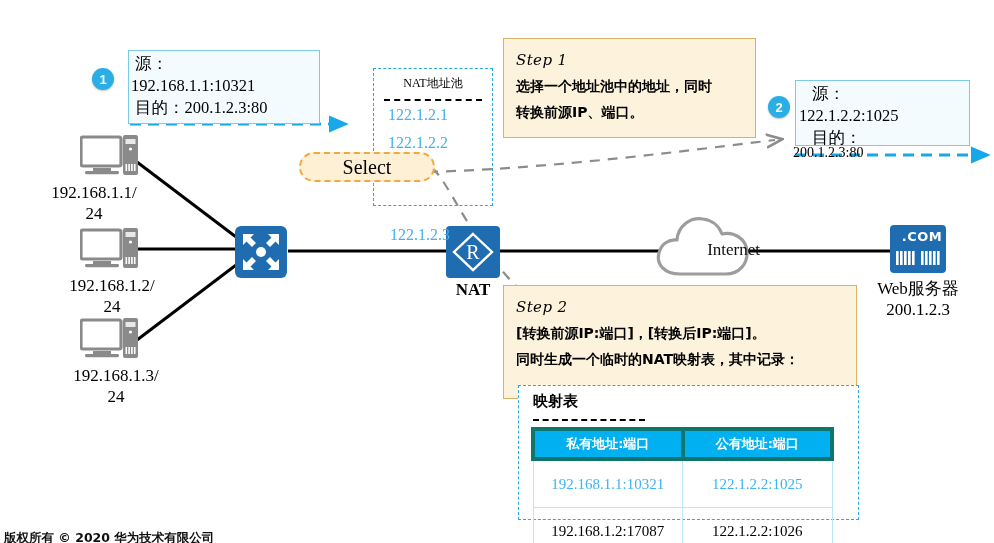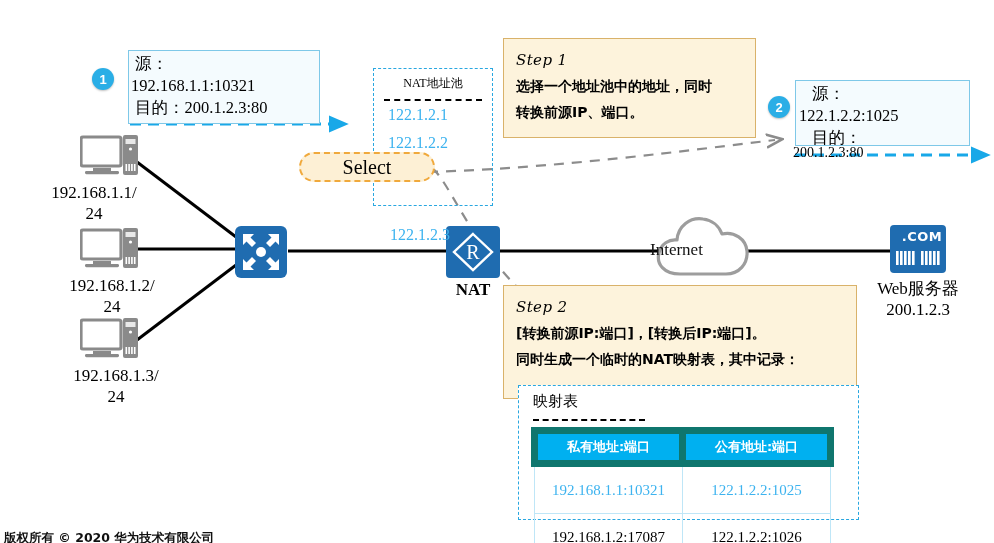--- a/index.html
+++ b/index.html
@@ -91,36 +91,36 @@
   .note .body{font-weight:bold;font-size:14px;font-family:"DejaVu Sans", sans-serif;}
 
   
   .maptbl{
     border:1px dashed #29a7e0;
     box-sizing:border-box;
     background:#fff;
   }
   .maptbl-title{
     font-family:"DejaVu Sans", sans-serif;
-    font-weight:normal;font-size:15px;color:#000;
+    font-weight:bold;font-size:15px;color:#000;
     margin:6px 0 0 14px;
   }
   .maptbl .dash-rule{margin:8px 0 6px 14px;width:112px;border-top:2px dashed #000;}
   table.nat{
     border-collapse:collapse;
     margin-left:12px;
     width:303px;
     table-layout:fixed;
   }
   table.nat th{
     background:#00b0f0;color:#fff;
     font-family:"DejaVu Sans", sans-serif;
     font-weight:bold;font-size:13px;
     height:24px;text-align:center;
-    border:7px solid #0f766e;
+    border:4px solid #0f766e;
   }
   table.nat td{
     border:1px solid #bfe6f7;
     text-align:center;
     font-family:"Liberation Serif", serif;
     font-size:15px;line-height:20px;
     padding:3px 2px;
     height:40px;
     vertical-align:middle;
   }
@@ -284,21 +284,21 @@
     </svg>
   </div>
   <div class="abs natlabel" style="left:446px;top:280px;width:54px;">NAT</div>
 
   <div class="abs" style="left:650px;top:208px;">
     <svg width="110" height="76" viewBox="0 0 110 76">
       <path d="M30 66 C14 66 6 56 9 45 C11 36 19 31 27 32 C28 18 40 9 53 11
                C62 12 69 18 72 26 C84 23 96 31 97 43 C98 56 89 66 76 66 Z" fill="#fff" stroke="#9d9d9d" stroke-width="3.2" stroke-linejoin="round"></path>
     </svg>
   </div>
-  <div class="abs cloudtext" style="left:650px;top:240px;width:110px;text-align:left;">Internet</div>
+  <div class="abs cloudtext" style="left:650px;top:240px;width:110px;text-align:right;">Internet</div>
 
   <div class="abs" style="left:890px;top:225px;">
     <svg width="56" height="48" viewBox="0 0 56 48">
       <rect x="0" y="0" width="56" height="48" rx="4" fill="#1f6cb0"></rect>
       <rect x="3" y="24" width="50" height="20" fill="#ffffff" opacity="0"></rect>
       <g fill="#fff">
         <rect x="6" y="26" width="2.6" height="14"></rect>
           <rect x="10" y="26" width="2.6" height="14"></rect>
         <rect x="14" y="26" width="2.6" height="14"></rect>
           <rect x="18" y="26" width="2.6" height="14"></rect>

